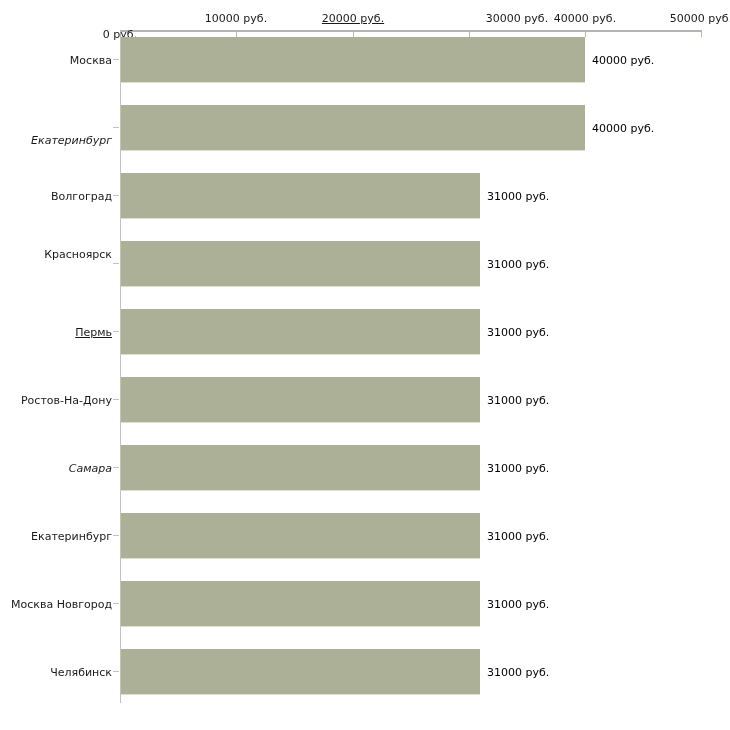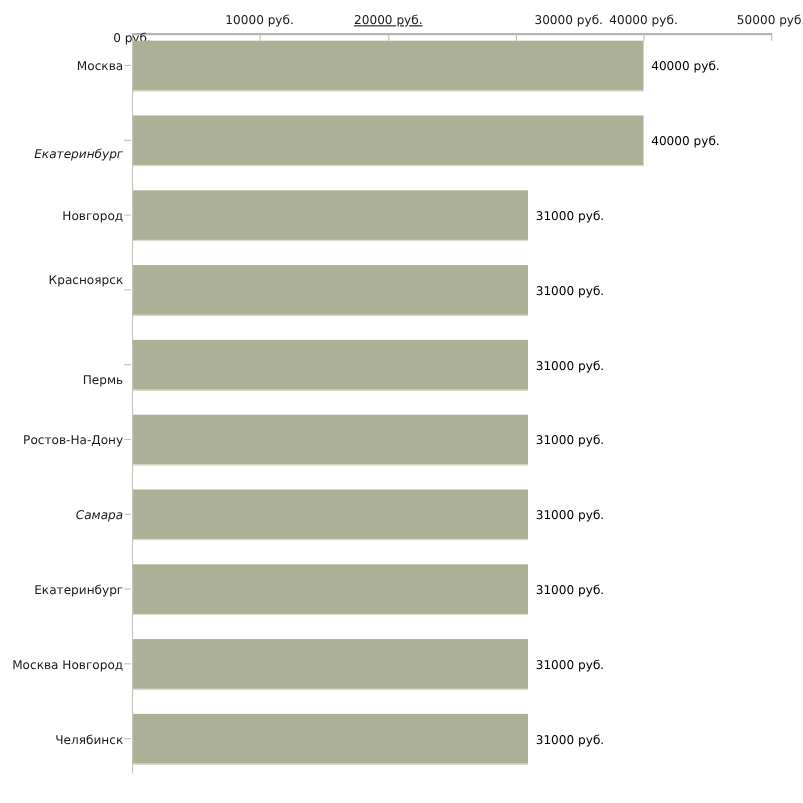--- a/index.html
+++ b/index.html
@@ -93,29 +93,29 @@
     </div>
   <div id="plot-layer">
       <div class="cat-label" style="top: 37px; height: 46px;">Москва</div>
       <div class="cat-tick" style="top: 59px;"></div>
       <div class="bar" style="left: 121px; top: 37px; width: 464px; height: 46px;"></div>
       <div class="value-label" style="left: 592px; top: 37px; height: 46px;">40000 руб.</div>
       <div class="cat-label" style="top: 117px; height: 46px; font-style: italic;">Екатеринбург</div>
       <div class="cat-tick" style="top: 127px;"></div>
       <div class="bar" style="left: 121px; top: 105px; width: 464px; height: 46px;"></div>
       <div class="value-label" style="left: 592px; top: 105px; height: 46px;">40000 руб.</div>
-      <div class="cat-label" style="top: 173px; height: 46px;">Новгород</div>
+      <div class="cat-label" style="top: 173px; height: 46px;">Волгоград</div>
       <div class="cat-tick" style="top: 195px;"></div>
       <div class="bar" style="left: 121px; top: 173px; width: 359px; height: 46px;"></div>
       <div class="value-label" style="left: 487px; top: 173px; height: 46px;">31000 руб.</div>
       <div class="cat-label" style="top: 231px; height: 46px;">Красноярск</div>
       <div class="cat-tick" style="top: 263px;"></div>
       <div class="bar" style="left: 121px; top: 241px; width: 359px; height: 46px;"></div>
       <div class="value-label" style="left: 487px; top: 241px; height: 46px;">31000 руб.</div>
-      <div class="cat-label" style="top: 322px; height: 46px;">Пермь</div>
+      <div class="cat-label" style="top: 309px; height: 46px; text-decoration: underline;">Пермь</div>
       <div class="cat-tick" style="top: 331px;"></div>
       <div class="bar" style="left: 121px; top: 309px; width: 359px; height: 46px;"></div>
       <div class="value-label" style="left: 487px; top: 309px; height: 46px;">31000 руб.</div>
       <div class="cat-label" style="top: 377px; height: 46px;">Ростов-На-Дону</div>
       <div class="cat-tick" style="top: 399px;"></div>
       <div class="bar" style="left: 121px; top: 377px; width: 359px; height: 46px;"></div>
       <div class="value-label" style="left: 487px; top: 377px; height: 46px;">31000 руб.</div>
       <div class="cat-label" style="top: 445px; height: 46px; font-style: italic;">Самара</div>
       <div class="cat-tick" style="top: 467px;"></div>
       <div class="bar" style="left: 121px; top: 445px; width: 359px; height: 46px;"></div>

